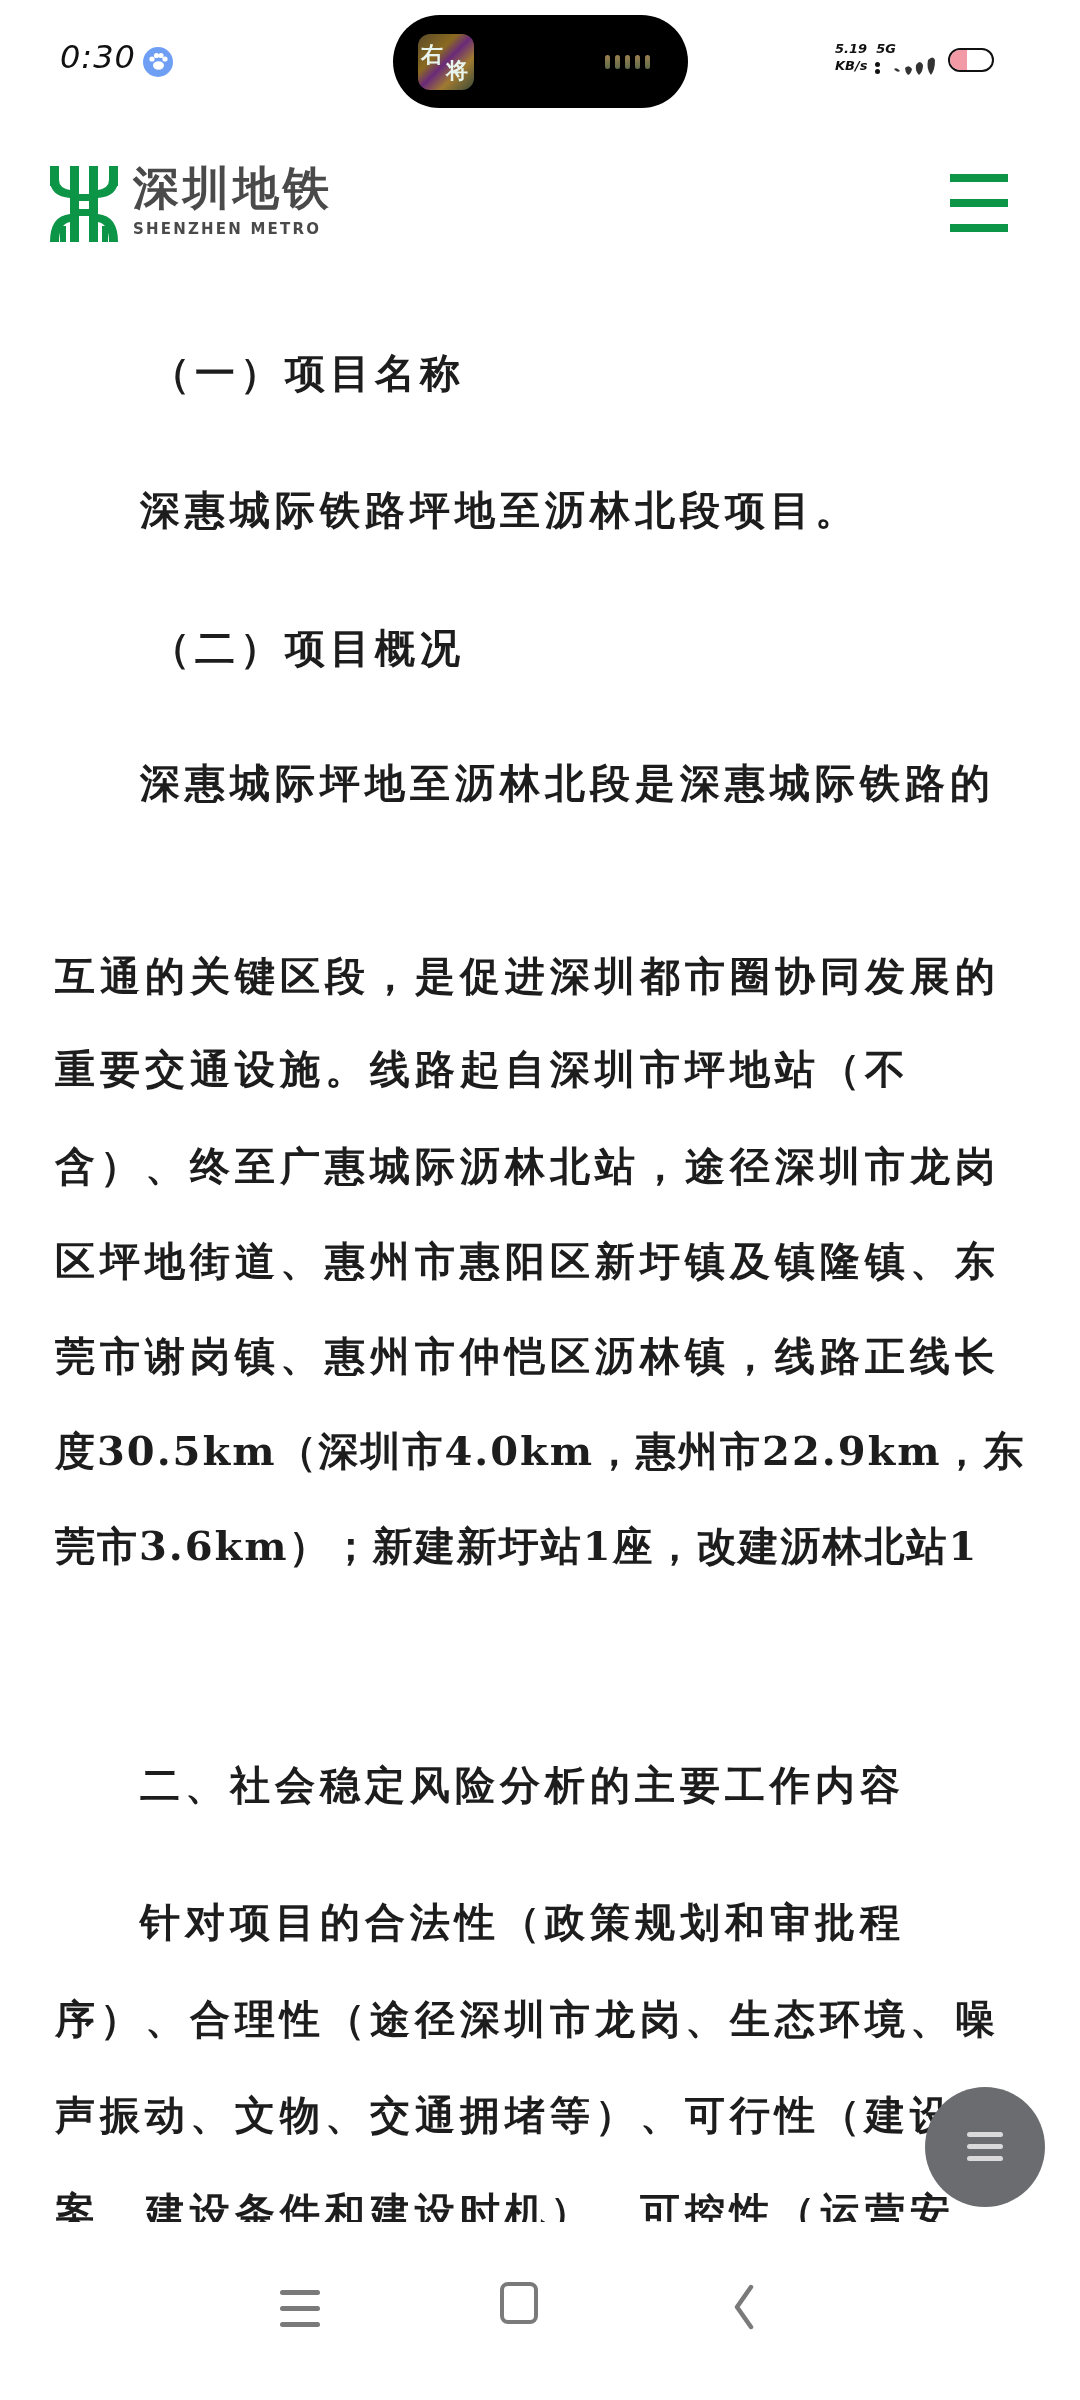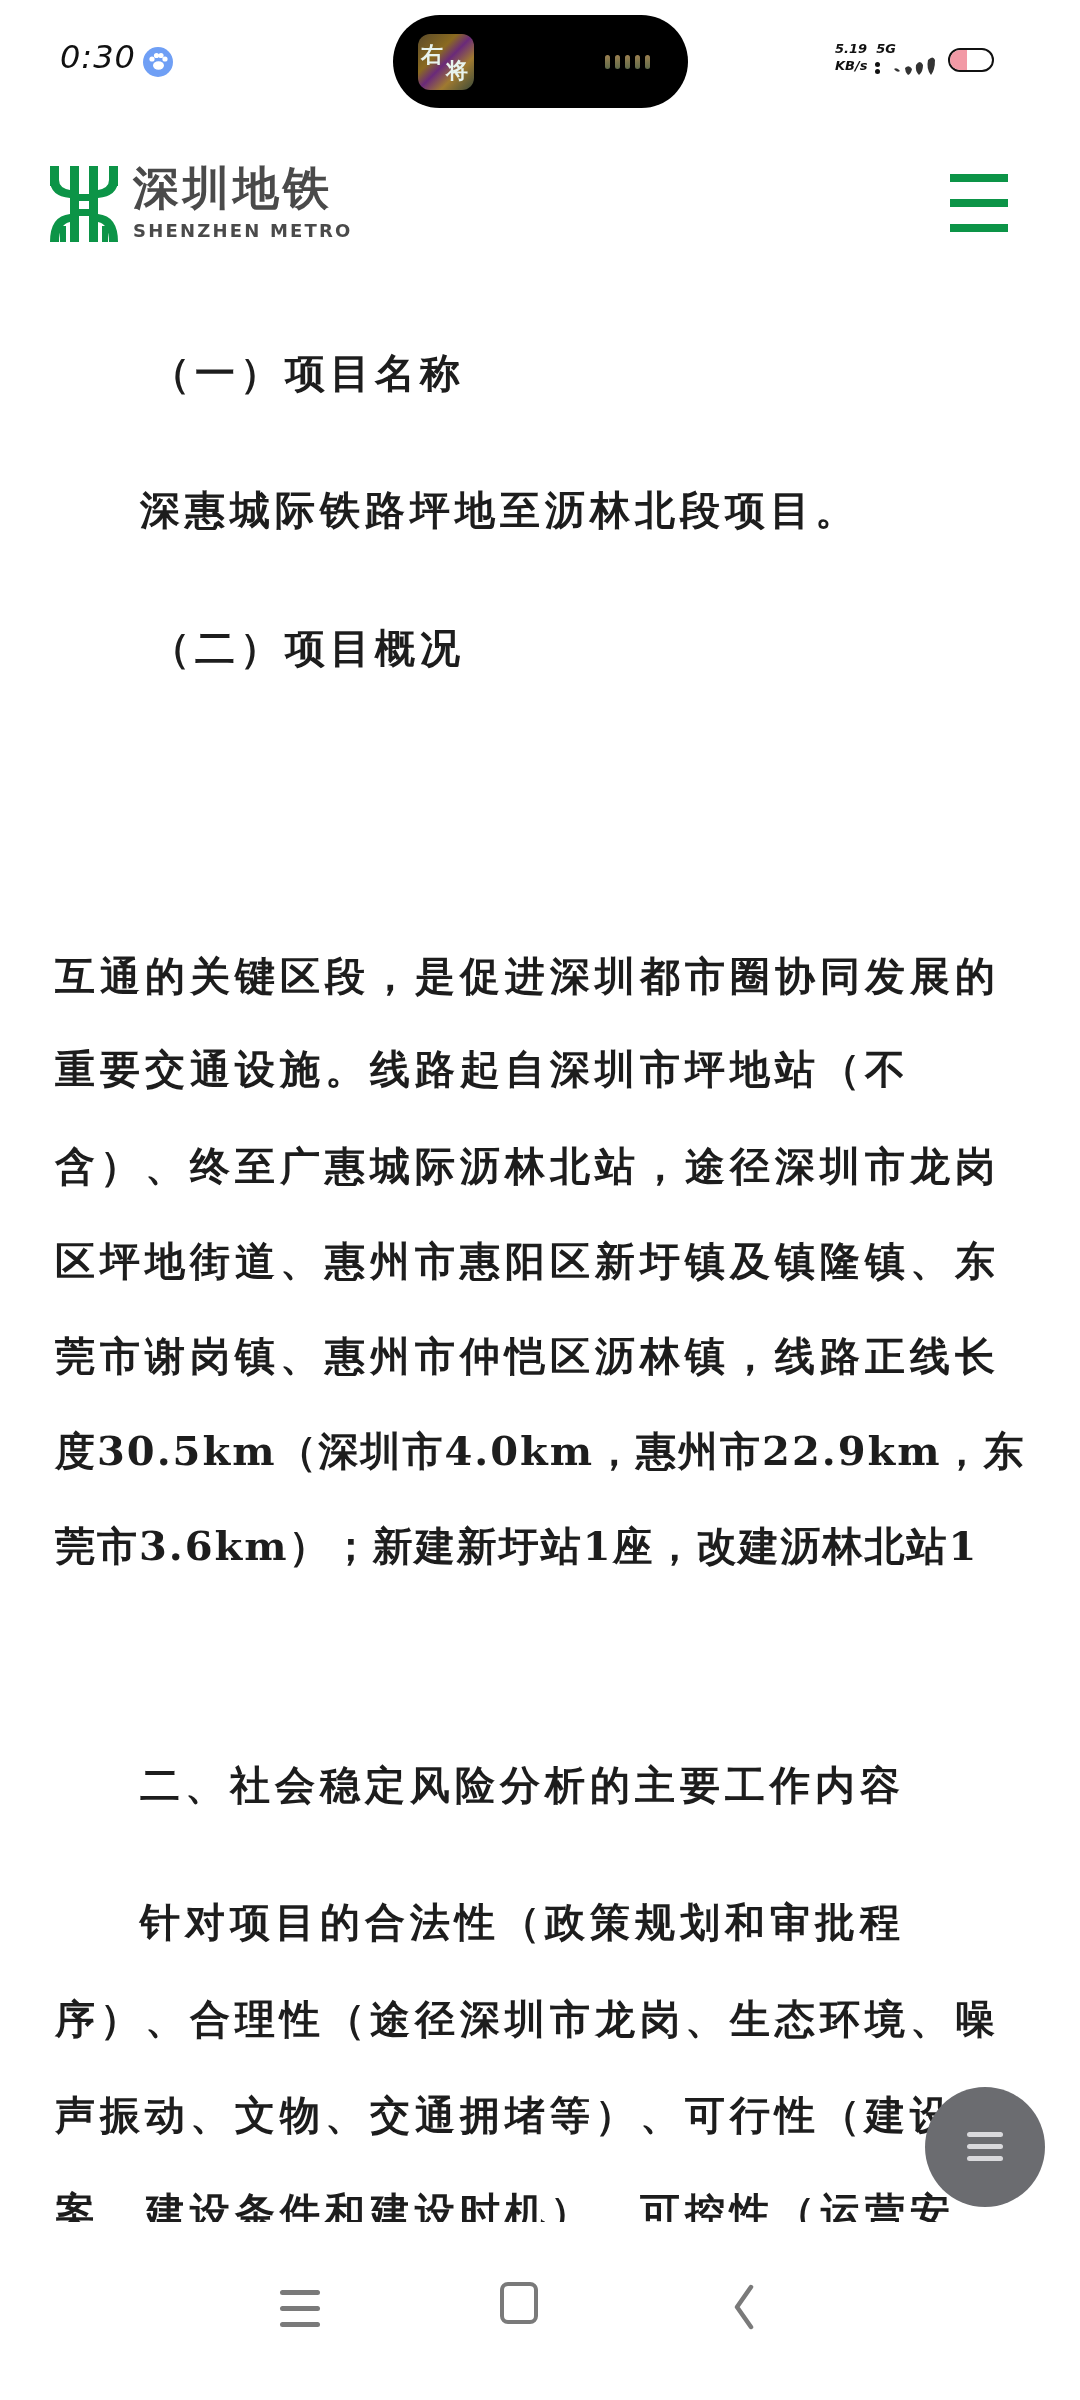--- a/index.html
+++ b/index.html
@@ -23,21 +23,21 @@
   .net { position: absolute; left: 835px; top: 40px; font-family: "DejaVu Sans", sans-serif; font-style: italic; font-size: 13px; line-height: 17px; color: #111; font-weight: bold; }
   .net .row2 { display: block; }
   .sig-dots { position: absolute; left: 875px; top: 62px; width: 4px; }
   .sig-dots i { display: block; width: 5px; height: 5px; border-radius: 50%; background: #111; margin-bottom: 2px; }
   .signal { position: absolute; left: 890px; top: 55px; }
   .battery { position: absolute; left: 948px; top: 48px; width: 46px; height: 24px; border: 2.5px solid #111; border-radius: 12px; box-sizing: border-box; overflow: hidden; }
   .battery .fill { position: absolute; left: 0; top: 0; bottom: 0; width: 40%; background: #f29aa6; }
   .battery .num { position: absolute; left: 0; right: 0; top: -2px; text-align: center; font-family: "DejaVu Sans", sans-serif; font-style: italic; font-weight: bold; font-size: 18px; color: #111; margin-left: 44px; }
   .logo-mark { position: absolute; left: 50px; top: 166px; width: 68px; height: 76px; }
   .logo-cn { position: absolute; left: 133px; top: 160px; font-family: "DejaVu Sans", sans-serif; font-weight: bold; font-size: 46px; color: #4a4a4a; letter-spacing: 4px; line-height: 56px; }
-  .logo-en { position: absolute; left: 133px; top: 220px; font-family: "DejaVu Sans", sans-serif; font-weight: bold; font-size: 18px; color: #4a4a4a; letter-spacing: 2.2px; }
+  .logo-en { position: absolute; left: 133px; top: 220px; font-family: "DejaVu Sans", sans-serif; font-weight: bold; font-size: 15px; color: #4a4a4a; letter-spacing: 2.2px; }
   .menu-btn { position: absolute; left: 948px; top: 170px; width: 64px; height: 70px; }
   .menu-btn i { position: absolute; left: 2px; width: 58px; height: 8px; background: #0c9447; }
 
   
   .article { position: absolute; left: 0; top: 0; width: 1080px; height: 2222px; overflow: hidden; }
   .line { position: absolute; font-size: 40px; line-height: 56px; white-space: nowrap; letter-spacing: 5px; color: #1d1d1d; font-weight: bold; }
   .line.tight { letter-spacing: 2px; }
 
   
   .fab { position: absolute; left: 925px; top: 2087px; width: 120px; height: 120px; border-radius: 50%; background: #6b6c70; }
@@ -120,20 +120,21 @@
     <i style="top:4px"></i>
       <i style="top:29px"></i>
       <i style="top:54px"></i>
   </div>
 </div>
 
 <div class="article">
   <div class="line" style="left:150px; top:345px;">（一）项目名称</div>
   <div class="line" style="left:140px; top:482px;">深惠城际铁路坪地至沥林北段项目。</div>
   <div class="line" style="left:150px; top:620px;">（二）项目概况</div>
+  <div class="line" style="left:140px; top:755px;">深惠城际坪地至沥林北段是深惠城际铁路的</div>
   <div class="line" style="left:55px; top:948px;">互通的关键区段，是促进深圳都市圈协同发展的</div>
   <div class="line" style="left:55px; top:1041px;">重要交通设施。线路起自深圳市坪地站（不</div>
   <div class="line" style="left:55px; top:1138px;">含）、终至广惠城际沥林北站，途径深圳市龙岗</div>
   <div class="line" style="left:55px; top:1233px;">区坪地街道、惠州市惠阳区新圩镇及镇隆镇、东</div>
   <div class="line" style="left:55px; top:1328px;">莞市谢岗镇、惠州市仲恺区沥林镇，线路正线长</div>
   <div class="line tight" style="left:55px; top:1423px;">度30.5km（深圳市4.0km，惠州市22.9km，东</div>
   <div class="line tight" style="left:55px; top:1518px;">莞市3.6km）；新建新圩站1座，改建沥林北站1</div>
   <div class="line" style="left:140px; top:1757px;">二、社会稳定风险分析的主要工作内容</div>
   <div class="line" style="left:140px; top:1894px;">针对项目的合法性（政策规划和审批程</div>
   <div class="line" style="left:55px; top:1991px;">序）、合理性（途径深圳市龙岗、生态环境、噪</div>

